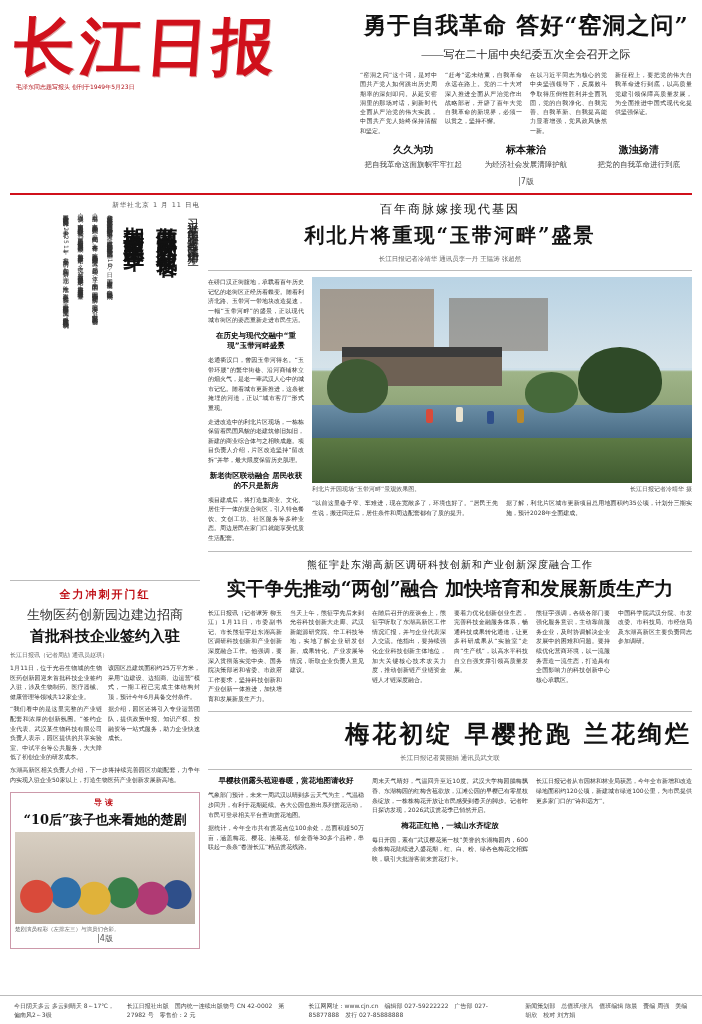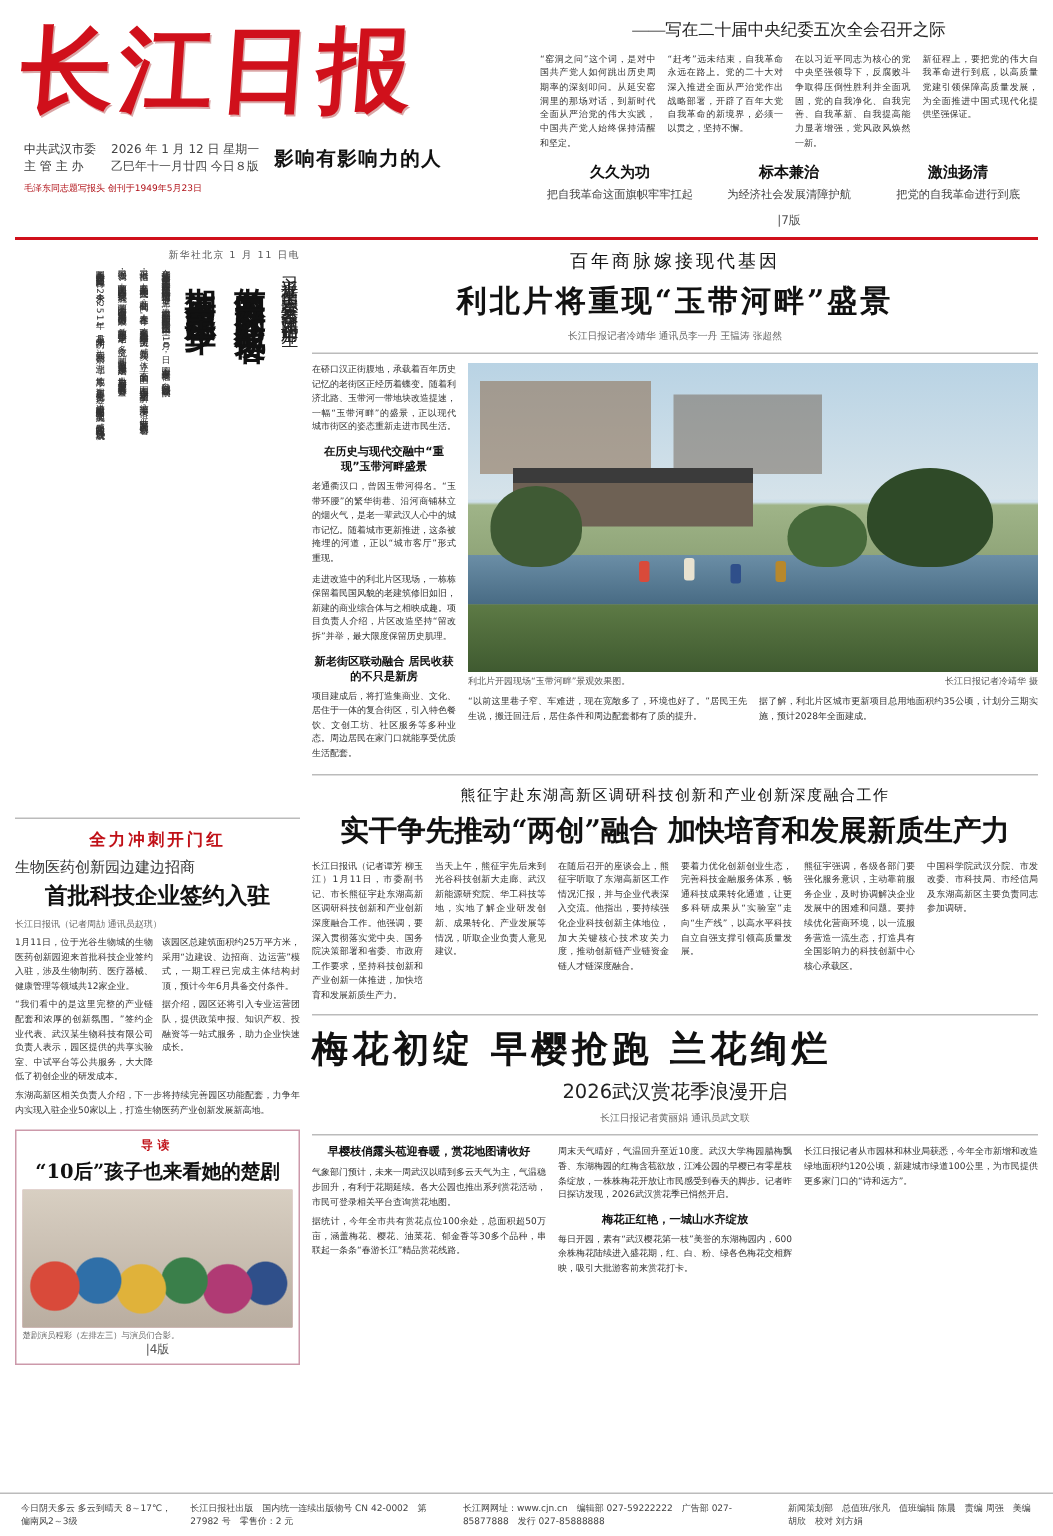--- a/index.html
+++ b/index.html
@@ -95,32 +95,26 @@
   .water { position:absolute; background: linear-gradient(#6b8ea6,#486b84); }
 </style>
 </head>
 <body>
 
 <div class="page">
 
   <div class="masthead">
     <div class="mast-left">
       <div class="logo">长江日报</div>
-      <div class="mast-sub">
-        <div class="org">中共武汉市委
-主 管 主 办</div>
-        <div class="date">2026 年 1 月 12 日 星期一
-乙巳年十一月廿四 今日８版</div>
-        <div class="slogan">影响有影响力的人</div>
-      </div>
       <div class="mast-red-note" style="text-align:left;margin-left:6px;">毛泽东同志题写报头
 创刊于1949年5月23日</div>
     </div>
 
     <div class="mast-right">
+      <div class="lead-title">勇于自我革命 答好“窑洞之问”</div>
       <div class="lead-sub">——写在二十届中央纪委五次全会召开之际</div>
       <div class="lead-cols">
         <div>“窑洞之问”这个词，是对中国共产党人如何跳出历史周期率的深刻叩问。从延安窑洞里的那场对话，到新时代全面从严治党的伟大实践，中国共产党人始终保持清醒和坚定。</div>
         <div>“赶考”远未结束，自我革命永远在路上。党的二十大对深入推进全面从严治党作出战略部署，开辟了百年大党自我革命的新境界，必须一以贯之，坚持不懈。</div>
         <div>在以习近平同志为核心的党中央坚强领导下，反腐败斗争取得压倒性胜利并全面巩固，党的自我净化、自我完善、自我革新、自我提高能力显著增强，党风政风焕然一新。</div>
         <div>新征程上，要把党的伟大自我革命进行到底，以高质量党建引领保障高质量发展，为全面推进中国式现代化提供坚强保证。</div>
       </div>
       <div class="lead-kickers">
         <div>
           <div class="kicker-t">久久为功</div>
@@ -152,21 +146,21 @@
         <div class="v-text">在华盛顿州史蒂文森中学等美国青少年教育交流团师生近日访华结束后致信习近平主席，表达对中国之行的美好印象和深化中美青年交流的愿望。1月10日，国家主席习近平复信，向他们致以诚挚问候。</div>
         <div class="v-text">习近平指出，中美关系的希望在人民，基础在民间，未来在青年。欢迎更多美国青少年来华交流学习，感知真实、立体、全面的中国，同中国青少年增进相互了解，结下深厚友谊，做中美友好的新一代使者。</div>
         <div class="v-text">习近平强调，中美两国人民的友好交往源远流长，两国人民的友谊是中美关系发展的力量源泉。希望两国青少年多走动、多交流，共同为中美关系健康稳定发展、为世界和平与发展事业贡献青春力量。</div>
         <div class="v-text">美国青少年教育交流团师生一行40余人于2025年11月下旬来华访问，先后到访北京、湖北、广东等地，参观历史文化古迹、走进校园与中国学生交流互动，感受中国式现代化建设成就。</div>
       </div>
 
       <div class="hr-thin" style="margin-top:10px;"></div>
 
       <div>
         <div class="red-band">全力冲刺开门红</div>
-        <div style="font-size:10px;color:#333;">生物医药创新园边建边招商</div>
+        <div style="text-align:center;font-size:13px;color:#333;">生物医药创新园边建边招商</div>
         <div style="text-align:center;font-size:15px;font-weight:700;margin-top:3px;font-family:Liberation Sans, sans-serif;">首批科技企业签约入驻</div>
         <div style="font-size:6px;color:#666;margin-top:5px;">长江日报讯（记者周劼 通讯员赵琪）</div>
         <div style="display:flex;gap:6px;margin-top:3px;">
           <div class="small-body" style="flex:1;">1月11日，位于光谷生物城的生物医药创新园迎来首批科技企业签约入驻，涉及生物制药、医疗器械、健康管理等领域共12家企业。</div>
           <div class="small-body" style="flex:1;">该园区总建筑面积约25万平方米，采用“边建设、边招商、边运营”模式，一期工程已完成主体结构封顶，预计今年6月具备交付条件。</div>
         </div>
         <div style="display:flex;gap:6px;margin-top:3px;">
           <div class="small-body" style="flex:1;">“我们看中的是这里完整的产业链配套和浓厚的创新氛围。”签约企业代表、武汉某生物科技有限公司负责人表示，园区提供的共享实验室、中试平台等公共服务，大大降低了初创企业的研发成本。</div>
           <div class="small-body" style="flex:1;">据介绍，园区还将引入专业运营团队，提供政策申报、知识产权、投融资等一站式服务，助力企业快速成长。</div>
         </div>
@@ -250,22 +244,21 @@
           <div class="small-body" style="flex:1;">在随后召开的座谈会上，熊征宇听取了东湖高新区工作情况汇报，并与企业代表深入交流。他指出，要持续强化企业科技创新主体地位，加大关键核心技术攻关力度，推动创新链产业链资金链人才链深度融合。</div>
           <div class="small-body" style="flex:1;">要着力优化创新创业生态，完善科技金融服务体系，畅通科技成果转化通道，让更多科研成果从“实验室”走向“生产线”，以高水平科技自立自强支撑引领高质量发展。</div>
           <div class="small-body" style="flex:1;">熊征宇强调，各级各部门要强化服务意识，主动靠前服务企业，及时协调解决企业发展中的困难和问题。要持续优化营商环境，以一流服务营造一流生态，打造具有全国影响力的科技创新中心核心承载区。</div>
           <div class="small-body" style="flex:1;">中国科学院武汉分院、市发改委、市科技局、市经信局及东湖高新区主要负责同志参加调研。</div>
         </div>
       </div>
 
       <div class="hr-thin" style="margin-top:8px;"></div>
 
       <div>
-        <div style="text-align:left;font-size:24px;font-weight:700;letter-spacing:3px;font-family:'DejaVu Serif','Liberation Serif',serif;">梅花初绽 早樱抢跑 兰花绚烂</div>
-        <div style="text-align:center;font-size:13px;margin-top:4px;color:#222;">2026武汉赏花季浪漫开启</div>
+        <div style="text-align:right;font-size:24px;font-weight:700;letter-spacing:3px;font-family:'DejaVu Serif','Liberation Serif',serif;">梅花初绽 早樱抢跑 兰花绚烂</div>
         <div style="text-align:center;font-size:6.5px;color:#666;margin-top:4px;">长江日报记者黄丽娟 通讯员武文联</div>
         <div class="hr-thin"></div>
         <div style="display:flex;gap:8px;">
           <div style="flex:1;">
             <div class="sub-h" style="margin-top:0;">早樱枝俏露头苞迎春暖，赏花地图请收好</div>
             <div class="small-body">气象部门预计，未来一周武汉以晴到多云天气为主，气温稳步回升，有利于花期延续。各大公园也推出系列赏花活动，市民可登录相关平台查询赏花地图。</div>
             <div class="small-body" style="margin-top:4px;">据统计，今年全市共有赏花点位100余处，总面积超50万亩，涵盖梅花、樱花、油菜花、郁金香等30多个品种，串联起一条条“春游长江”精品赏花线路。</div>
           </div>
           <div style="flex:1;">
             <div class="small-body">周末天气晴好，气温回升至近10度。武汉大学梅园腊梅飘香、东湖梅园的红梅含苞欲放，江滩公园的早樱已有零星枝条绽放，一株株梅花开放让市民感受到春天的脚步。记者昨日探访发现，2026武汉赏花季已悄然开启。</div>

